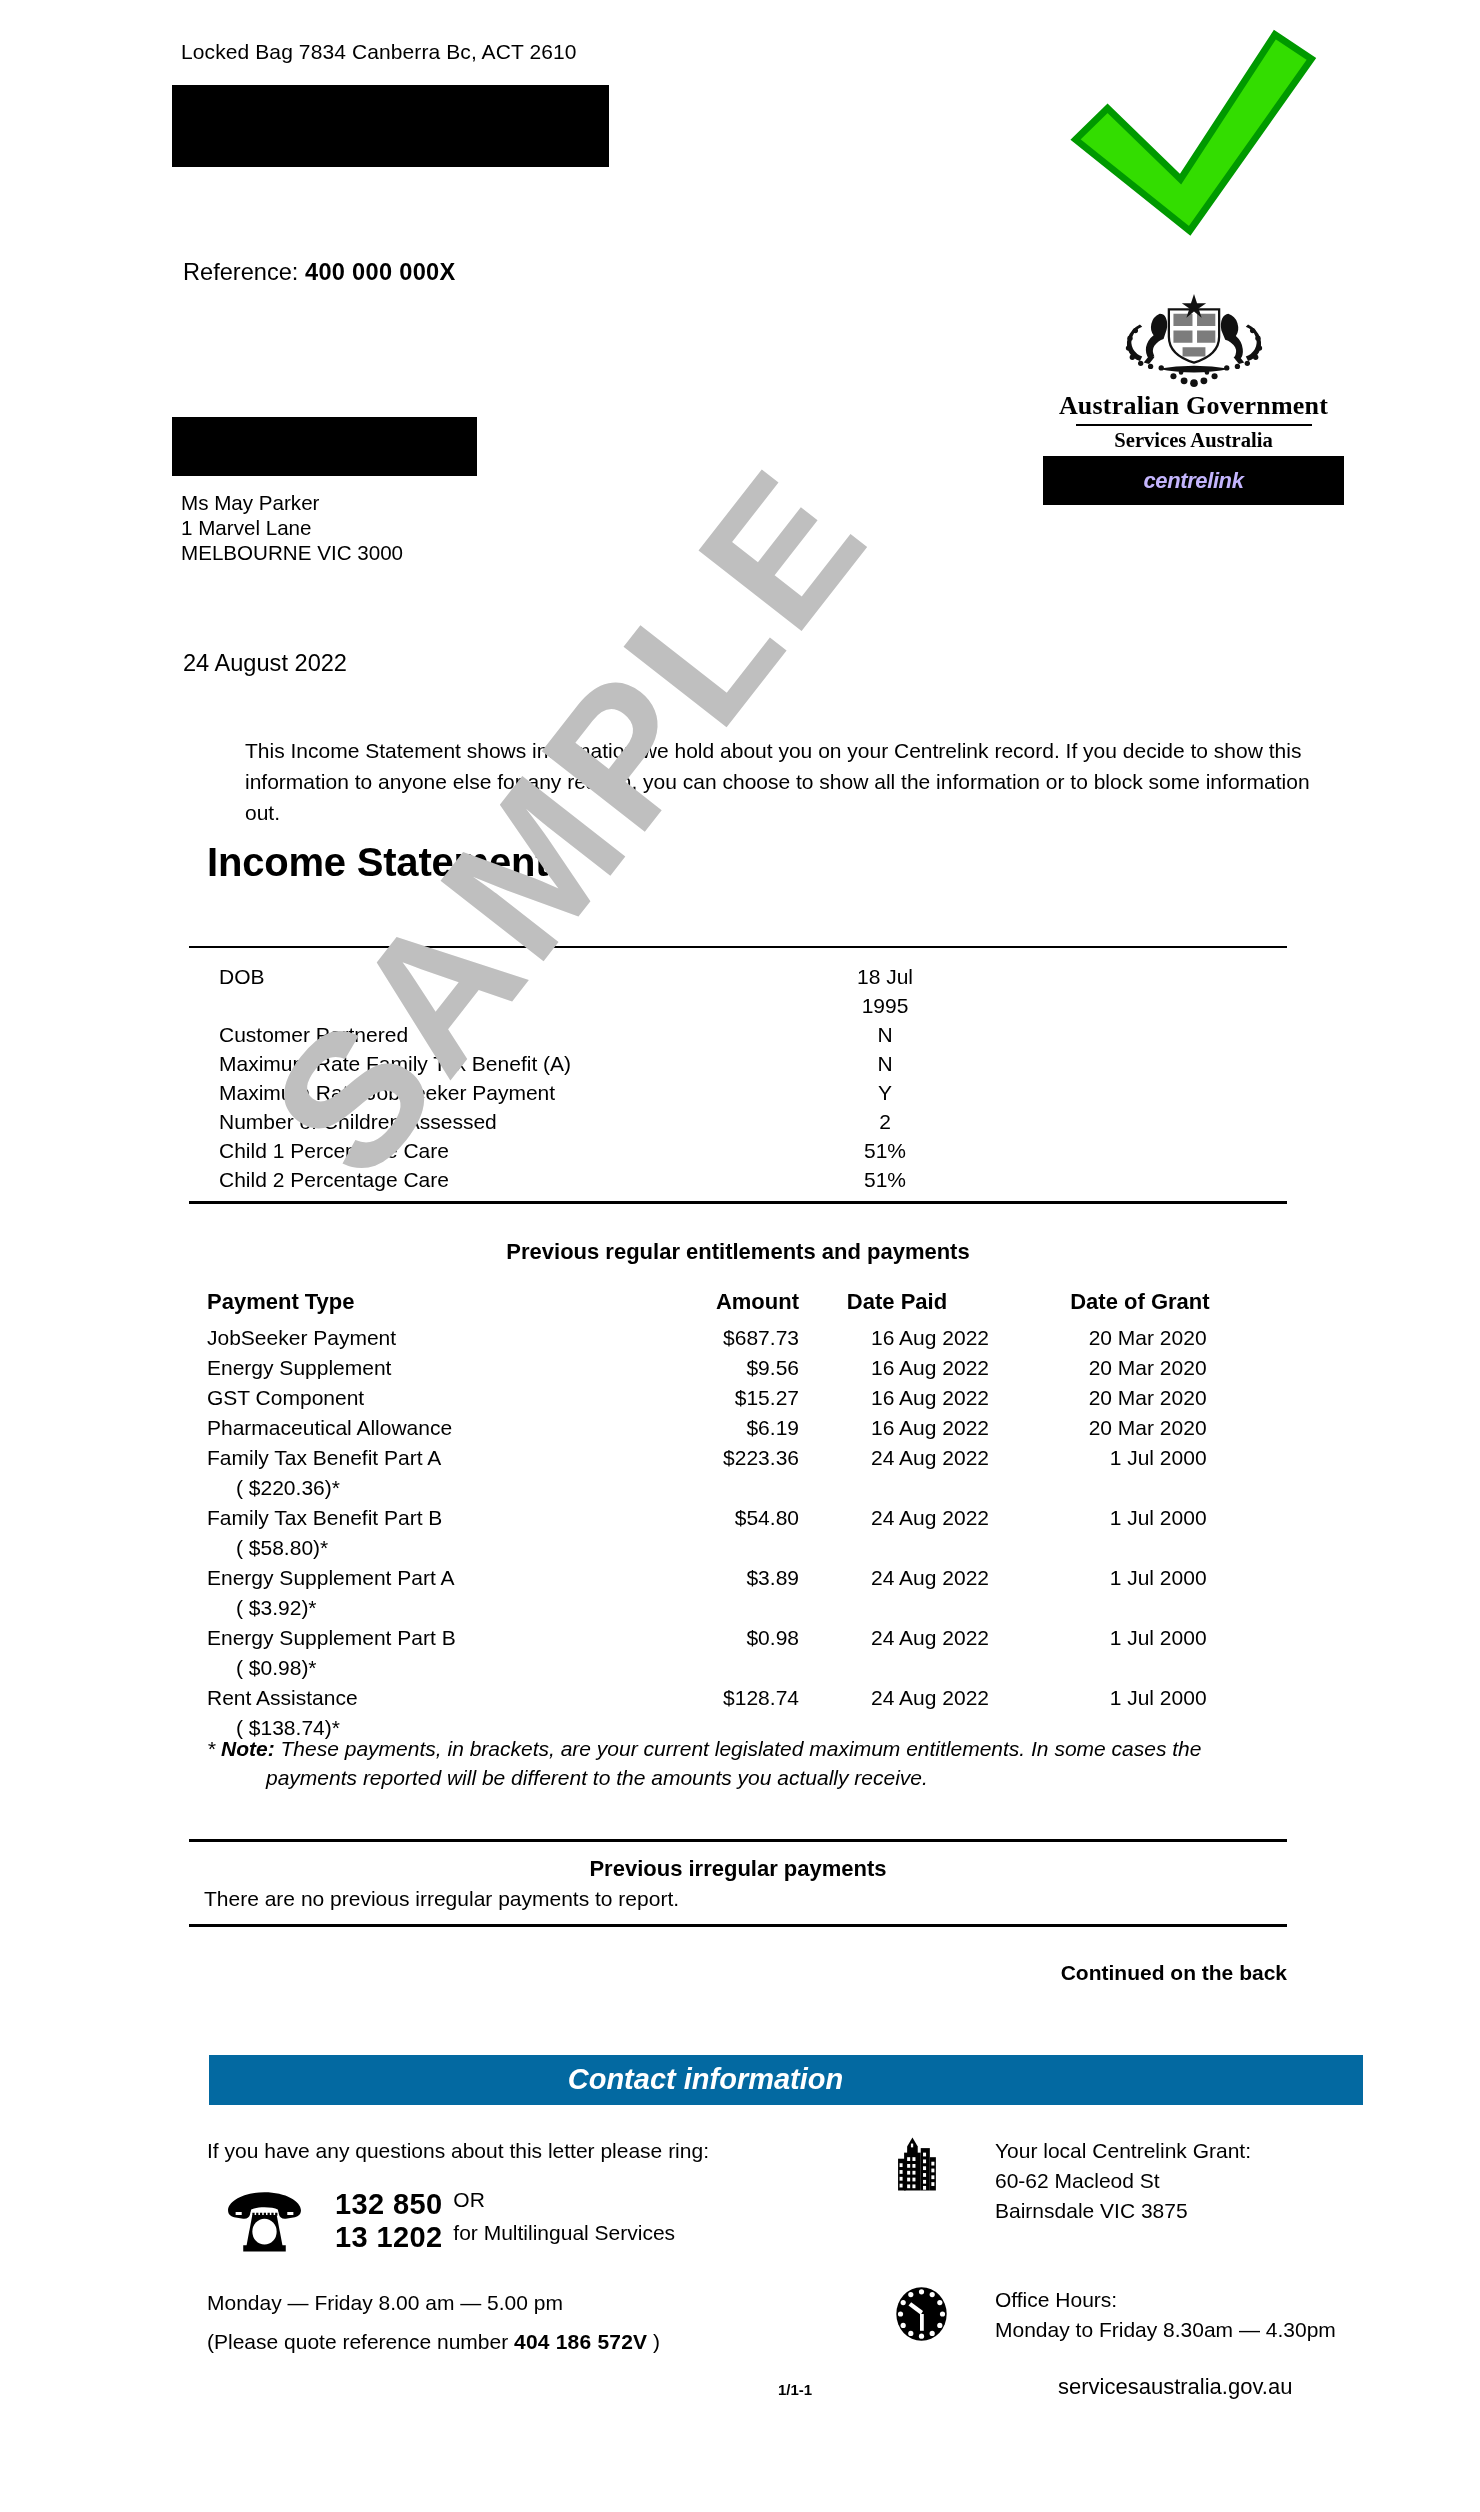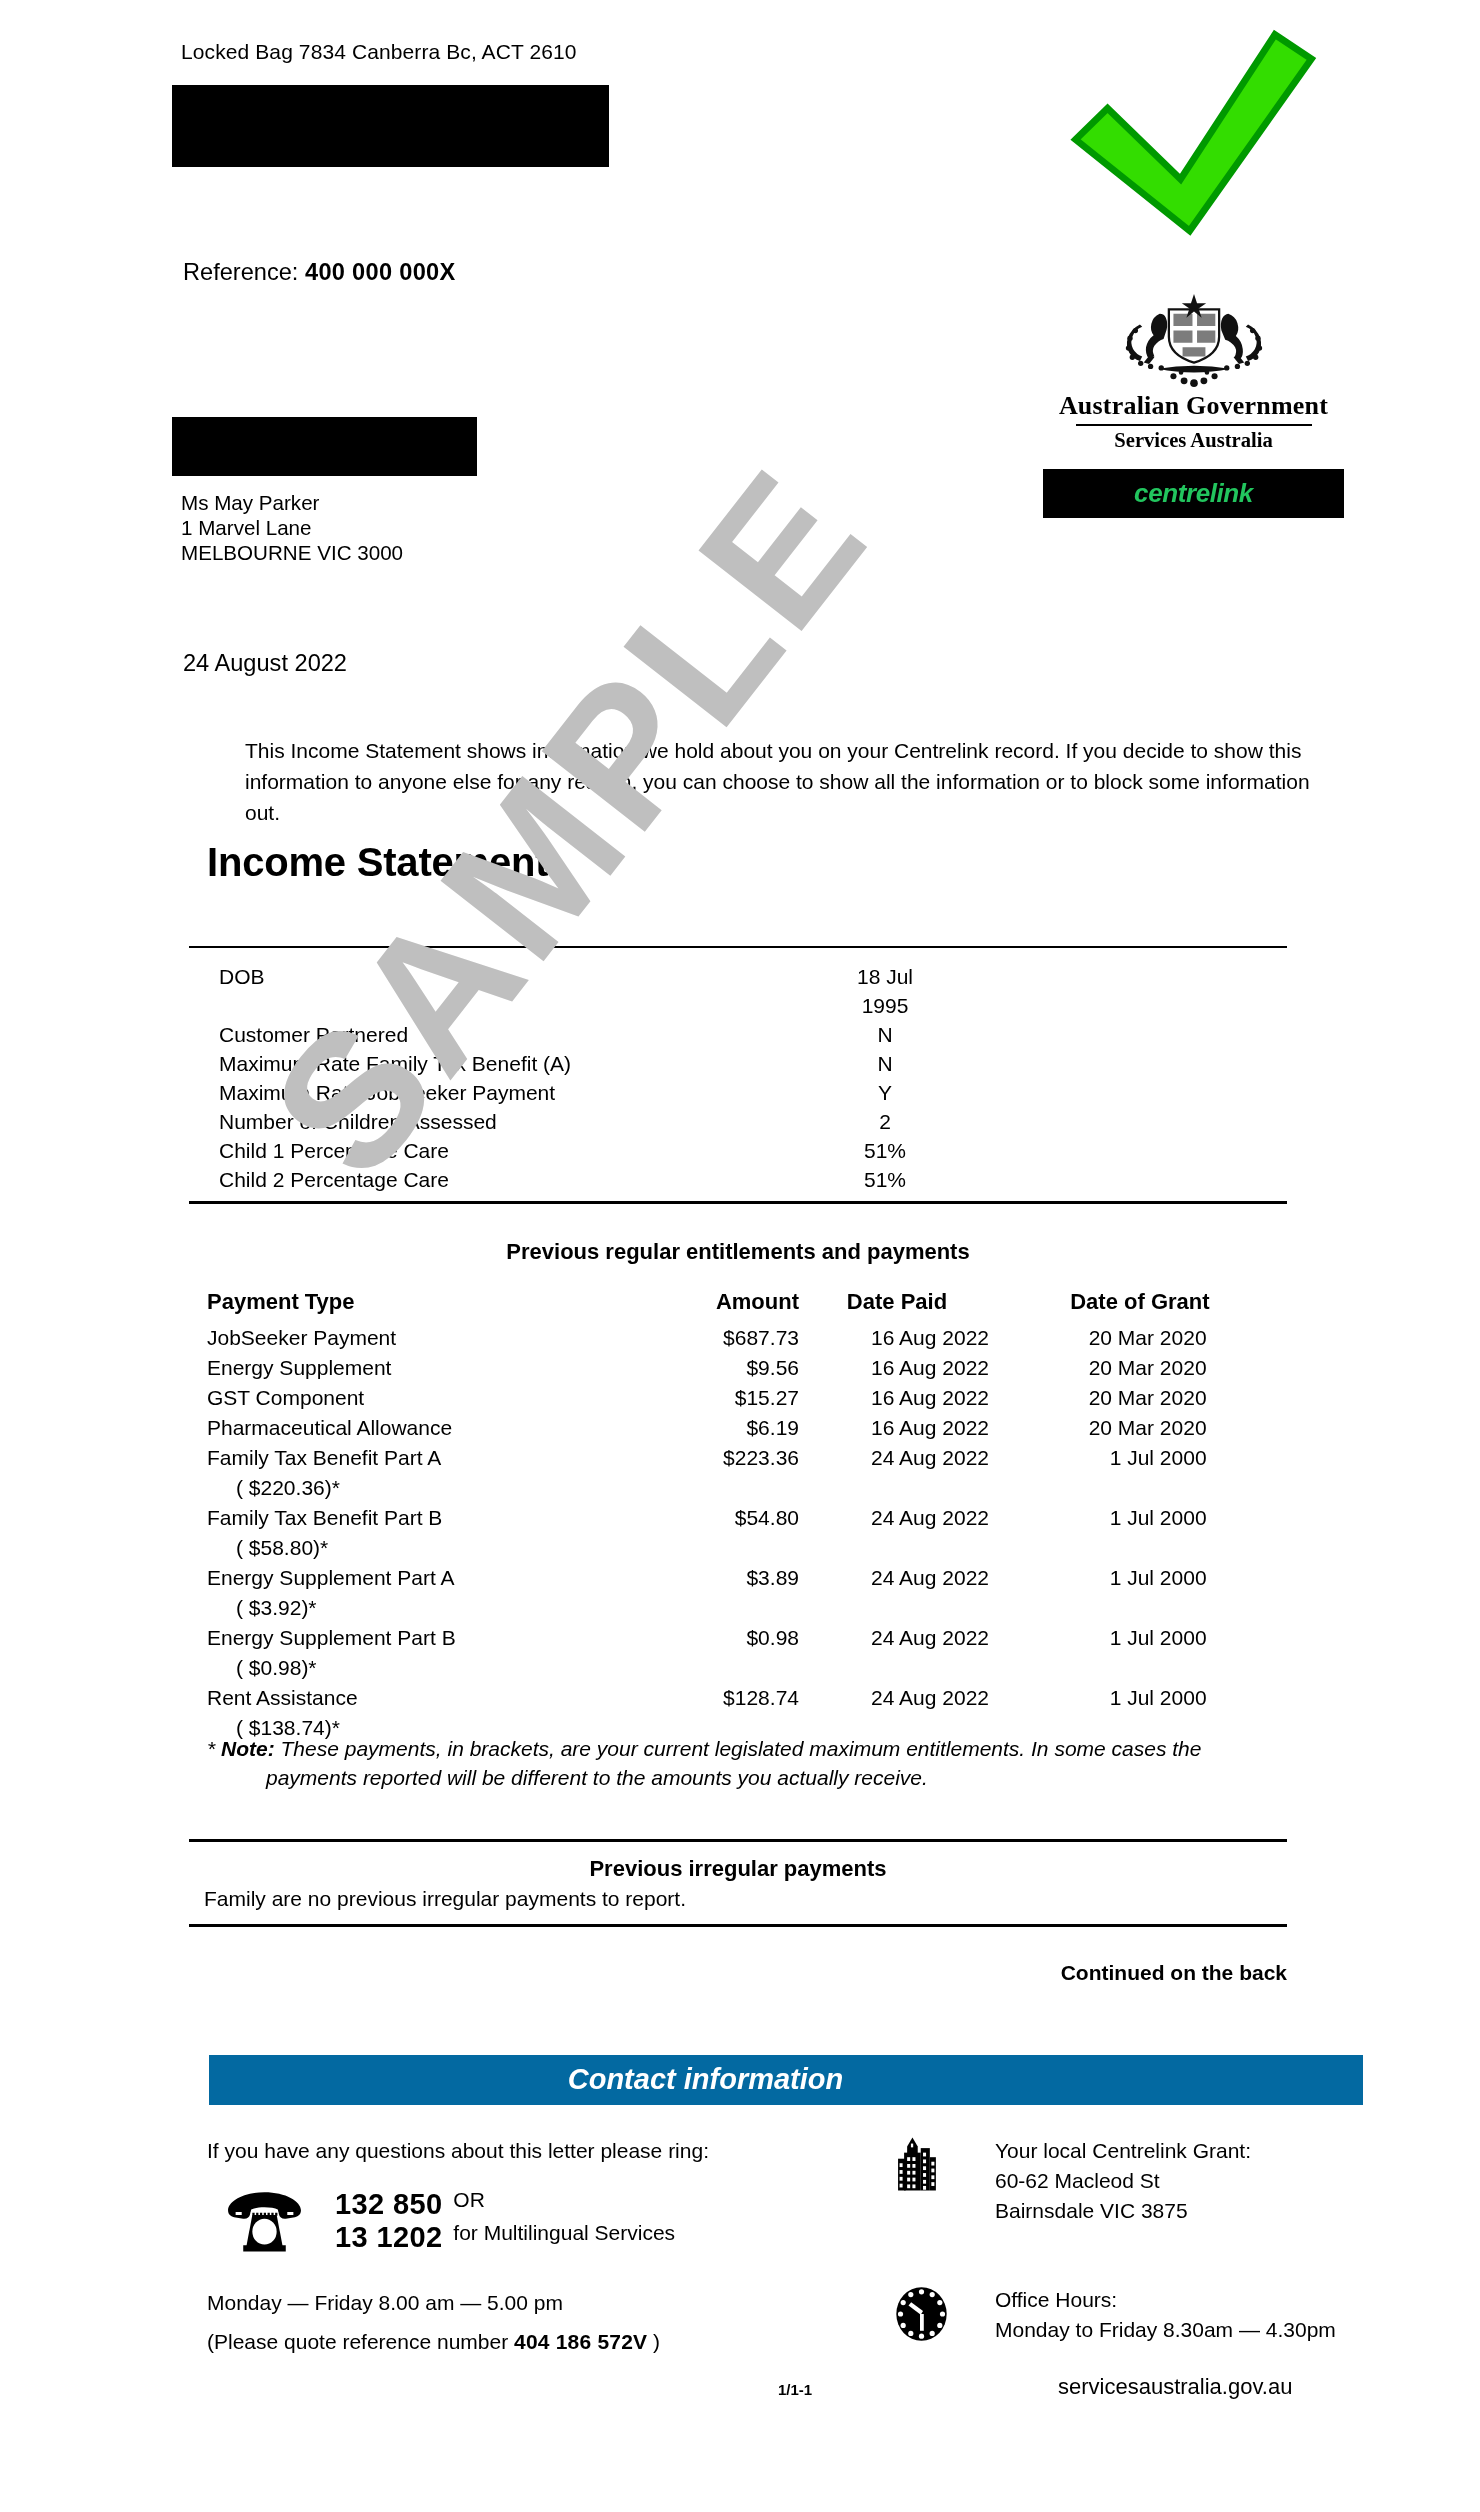--- a/index.html
+++ b/index.html
@@ -61,28 +61,28 @@
     width: 236px; height: 2.3px; background: #000;
     margin: 3px auto 3px auto;
   }
   #agency-name {
     text-align: center;
     font-family: "Liberation Serif", serif;
     font-weight: bold;
     font-size: 20.6px;
   }
   #centrelink-badge {
-    margin: 17px auto 0 auto;
+    margin: 4px auto 0 auto;
     width: 301px; height: 49px;
     background: #000;
-    color: #22c55e;
+    color: #c4b5fd;
     display: flex; align-items: center; justify-content: center;
     font-style: italic;
     font-weight: bold;
-    font-size: 26px;
+    font-size: 22px;
     letter-spacing: -0.4px;
   }
 
   
   #intro {
     left: 245px; top: 735px; width: 1066px;
     font-size: 21px;
     line-height: 31px;
   }
   #doc-title {
@@ -459,21 +459,21 @@
 
   <div class="abs" id="note">
     <span class="note-body">
       <span>*</span>
       <b>Note:</b>
       <span>These payments, in brackets, are your current legislated maximum entitlements. In some cases the payments reported will be different to the amounts you actually receive.</span>
     </span>
   </div>
 
   <div class="abs" id="irregular-heading">Previous irregular payments</div>
-  <div class="abs" id="irregular-text">Family are no previous irregular payments to report.</div>
+  <div class="abs" id="irregular-text">There are no previous irregular payments to report.</div>
 
   <div class="abs" id="continued">Continued on the back</div>
 
   <div class="abs" id="contact-banner">
     <span>Contact information</span>
   </div>
 
   <div class="abs" id="ring-prompt">If you have any questions about this letter please ring:</div>
 
   <div class="abs" id="phone-icon-wrap">

